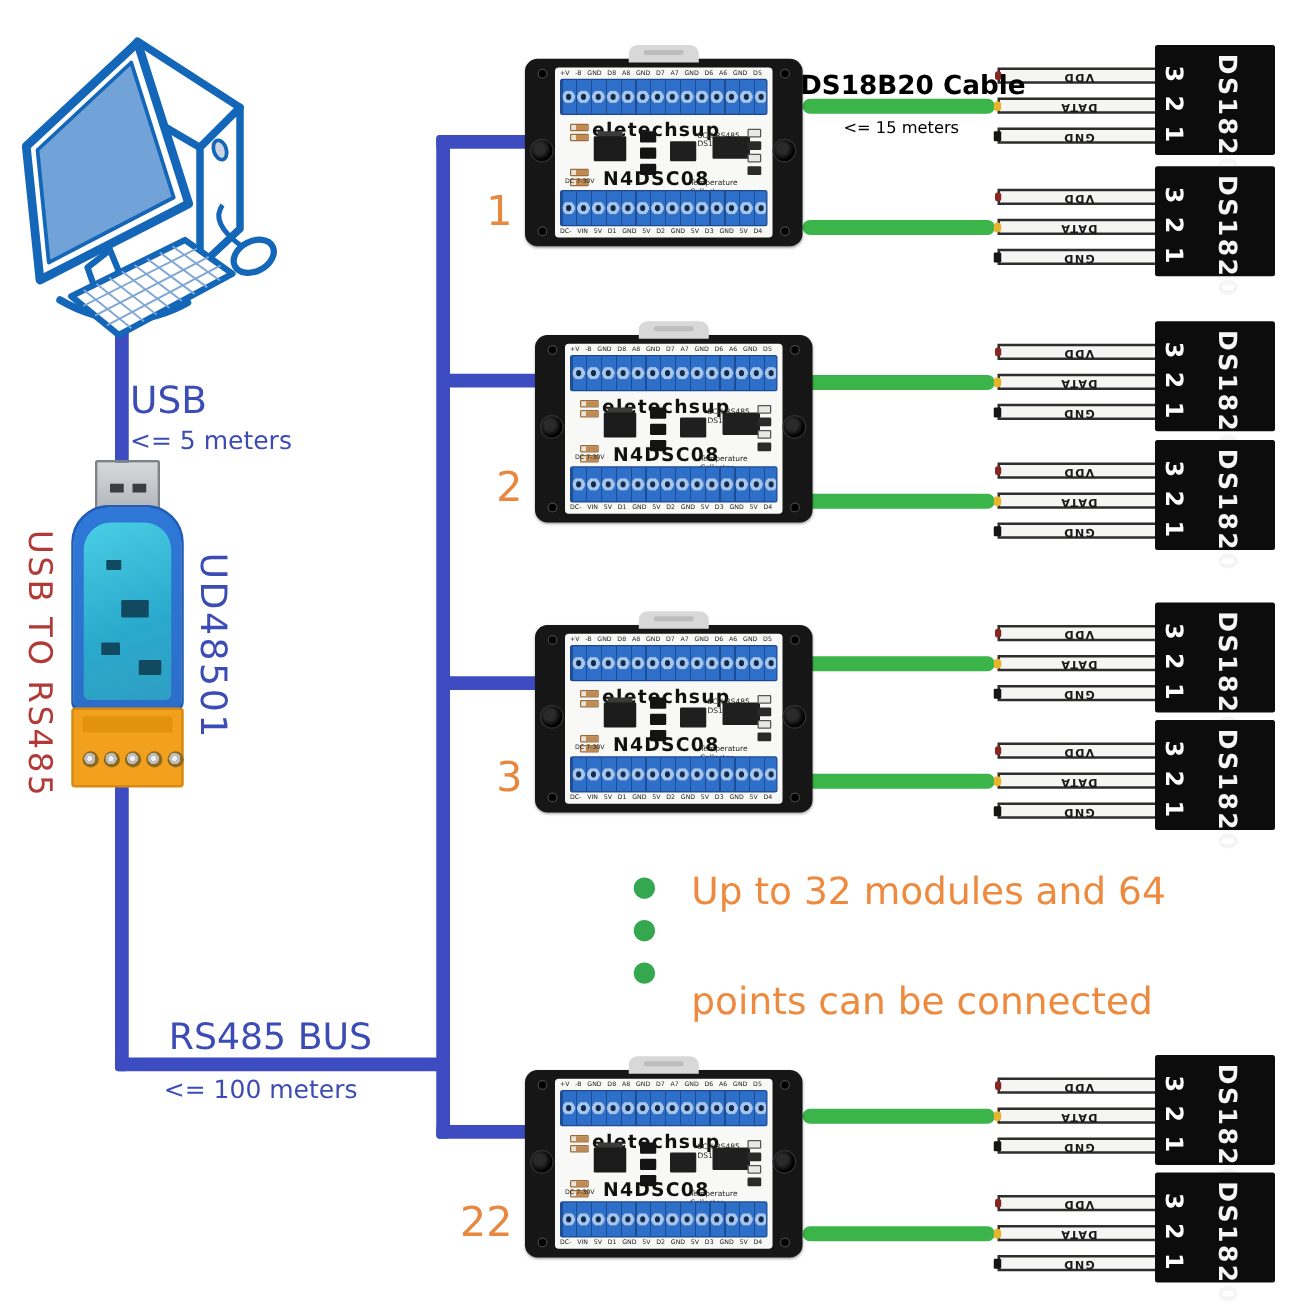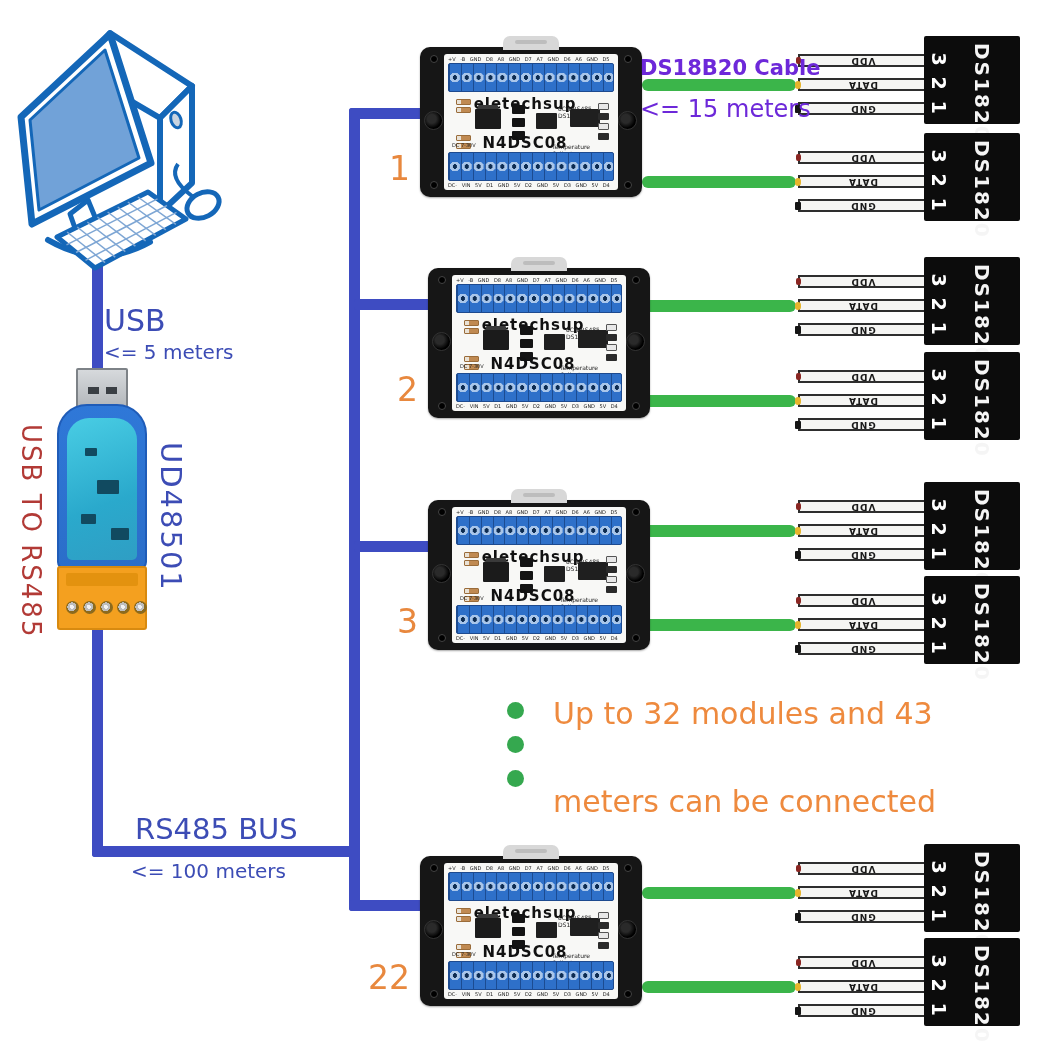--- a/index.html
+++ b/index.html
@@ -11,21 +11,21 @@
   .wire.h{height:11px;border-radius:3px;}
   .wire.v{width:11px;border-radius:3px;}
 
   
   .computer-svg{position:absolute;left:8px;top:28px;z-index:1;}
 
   
   .lbl{position:absolute;color:#3c4cb5;z-index:3;white-space:nowrap;}
   .lbl.big{font-size:30px;font-weight:500;}
   .lbl.sub{font-size:20px;font-weight:400;}
-  .green-lbl{position:absolute;color:#6d28d9;z-index:3;white-space:nowrap;font-weight:600;}
+  .green-lbl{position:absolute;color:#000000;z-index:3;white-space:nowrap;font-weight:600;}
   .vtext{position:absolute;writing-mode:vertical-rl;z-index:3;white-space:nowrap;}
   .vtext.red{color:#b23a36;font-size:26px;font-weight:500;letter-spacing:2px;}
   .vtext.indigo{color:#3c4cb5;font-size:29px;font-weight:500;letter-spacing:2px;}
 
   
   .conv{position:absolute;left:55px;top:366px;width:94px;height:266px;z-index:2;}
   .usb-plug{position:absolute;left:21px;top:2px;width:52px;height:40px;background:linear-gradient(#d6d9dc,#b4b8bc);
             border:2px solid #7d8287;border-radius:2px;box-sizing:border-box;}
   .usb-plug .slot{position:absolute;top:17px;width:11px;height:7px;background:#3a3f44;}
   .usb-plug .slot.s1{left:10px;} .usb-plug .slot.s2{left:28px;}
@@ -170,27 +170,27 @@
       <span class="screw" style="left:75px;"></span>
     </div>
   </div>
   <div class="vtext red" style="left:16px;top:424px;height:190px;">USB TO RS485</div>
   <div class="vtext indigo" style="left:154px;top:442px;height:160px;">UD48501</div>
 
   <div class="lbl big" style="left:135px;top:812px;font-size:29px;">RS485 BUS</div>
   <div class="lbl sub" style="left:131px;top:859px;">&lt;= 100 meters</div>
 
   <div class="green-lbl" style="left:640px;top:56px;width:162px;text-align:center;font-size:21px;">DS18B20 Cable</div>
-  <div class="green-lbl" style="left:640px;top:95px;width:162px;text-align:center;font-size:24px;font-weight:400;">&lt;= 15 meters</div>
+  <div class="green-lbl" style="left:640px;top:95px;width:162px;text-align:center;font-size:13px;font-weight:400;">&lt;= 15 meters</div>
 
   <div class="note-dot" style="left:507px;top:702px;"></div>
   <div class="note-dot" style="left:507px;top:736px;"></div>
   <div class="note-dot" style="left:507px;top:770px;"></div>
-  <div class="note-line" style="top:696px;">Up to 32 modules and 43</div>
-  <div class="note-line" style="top:784px;">meters can be connected</div>
+  <div class="note-line" style="top:696px;">Up to 32 modules and 64</div>
+  <div class="note-line" style="top:784px;">points can be connected</div>
 
 <div class="module" style="left: 420px; top: 47px;">
     <div class="tab"></div>
     <div class="pcb"></div>
     <div class="bolt" style="left:10px;top:8px;"></div>
       <div class="bolt" style="left:204px;top:8px;"></div>
     <div class="bolt" style="left:10px;top:134px;"></div>
       <div class="bolt" style="left:204px;top:134px;"></div>
     <div class="hole l"></div>
     <div class="hole r"></div>

